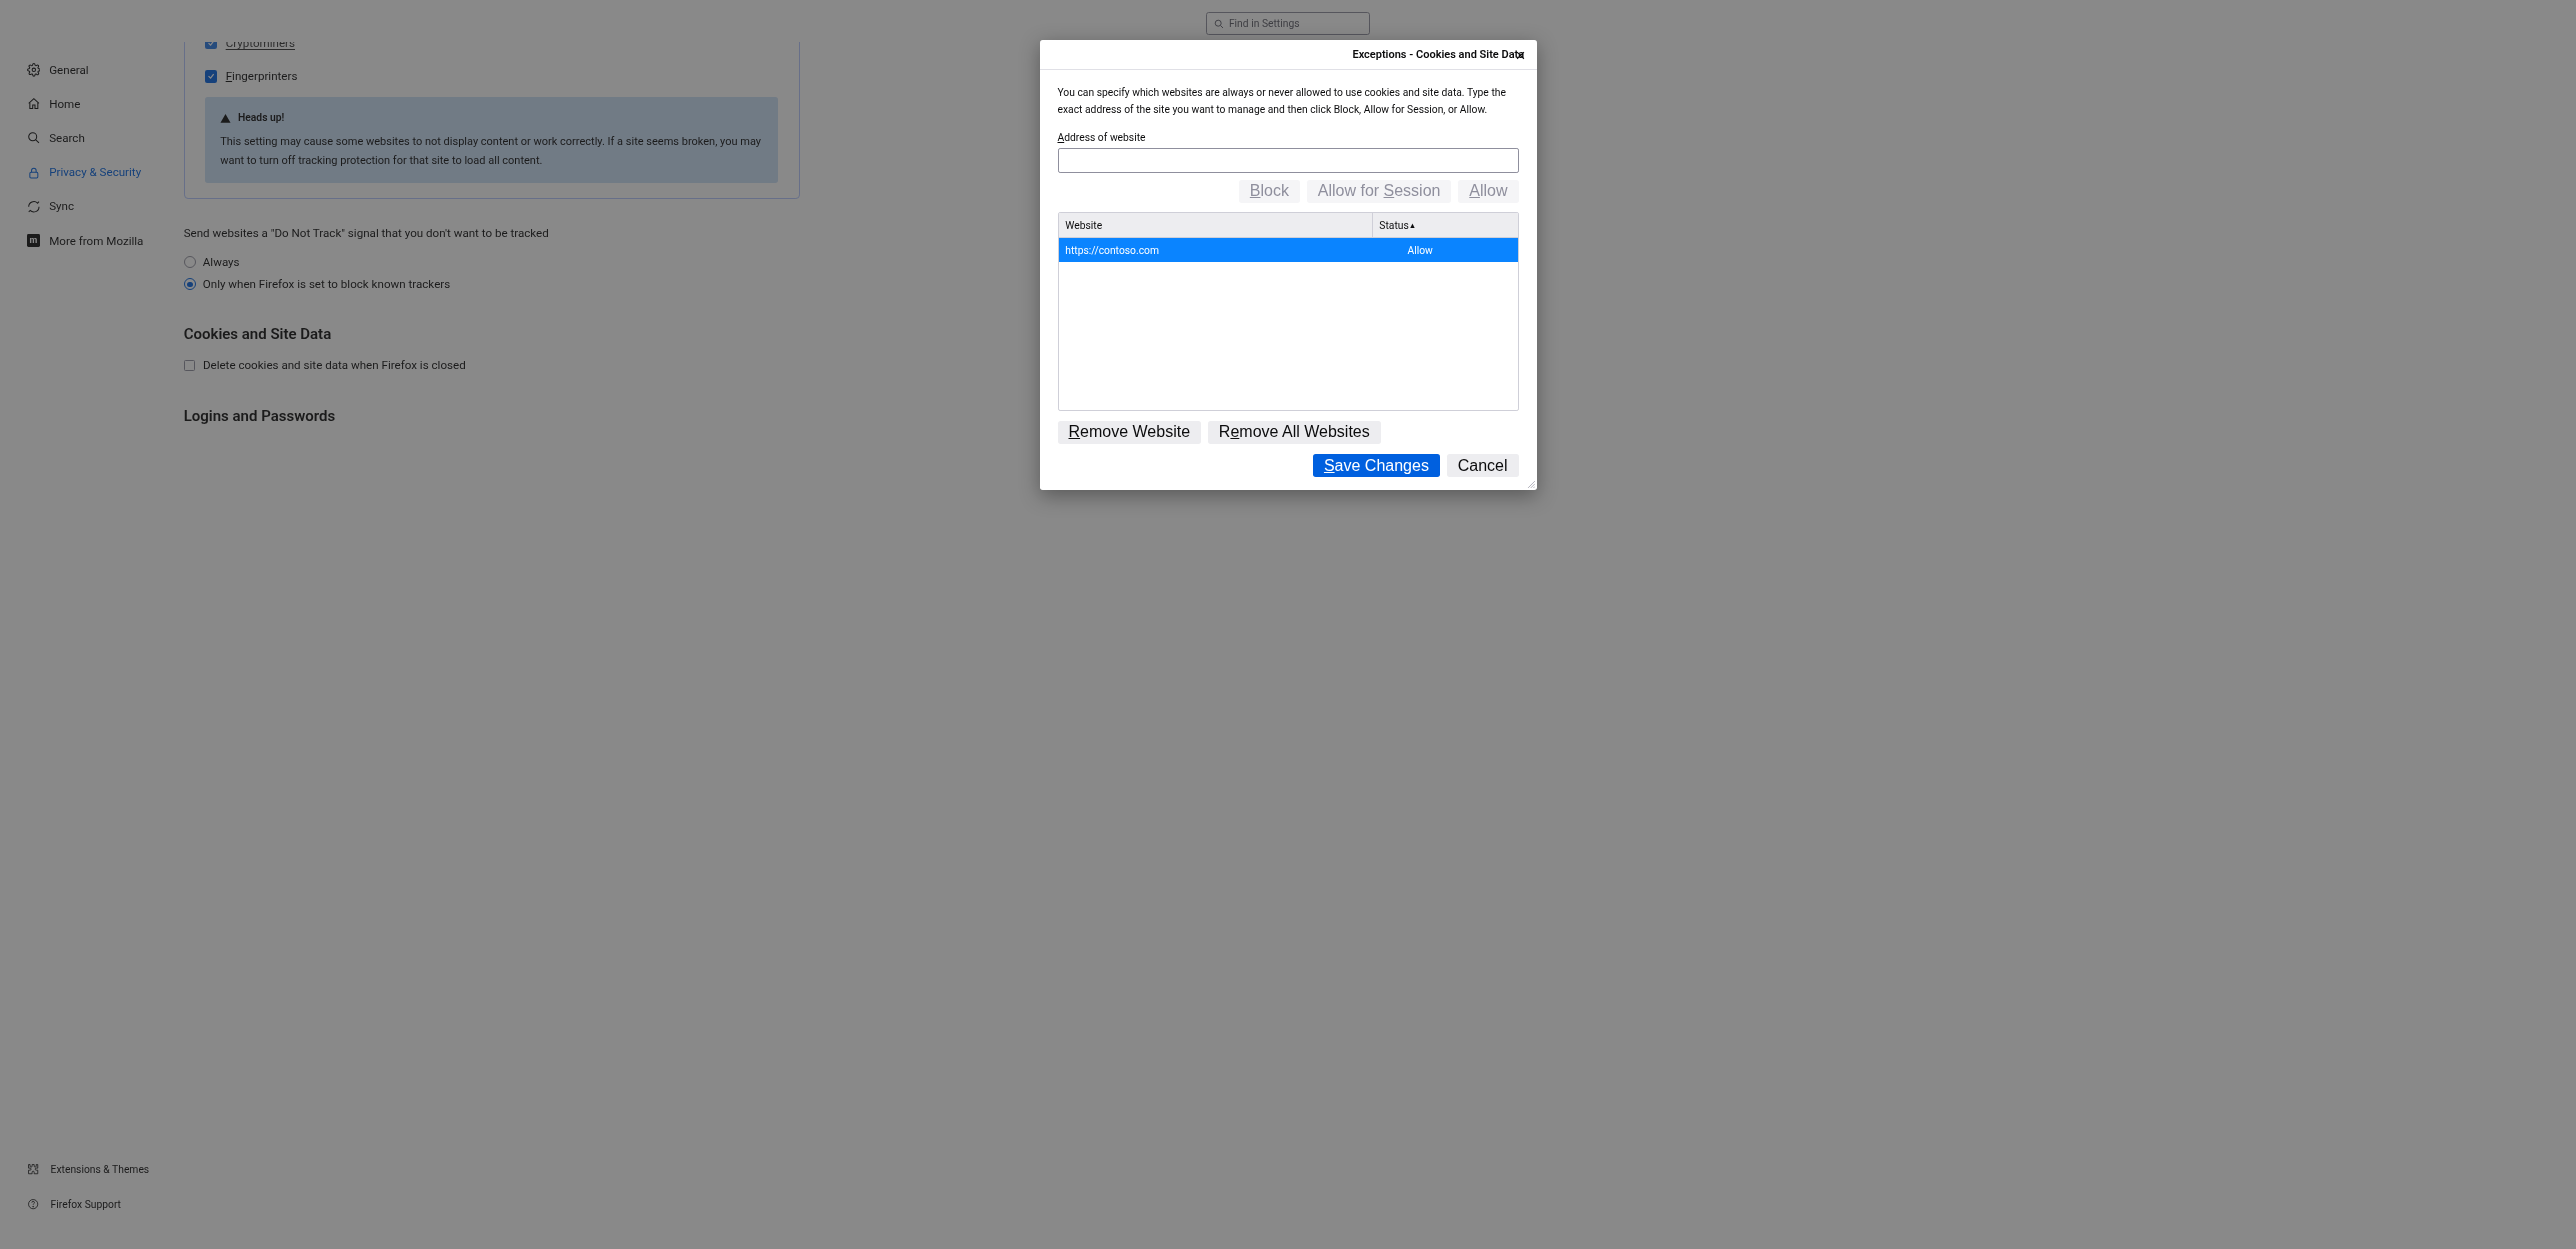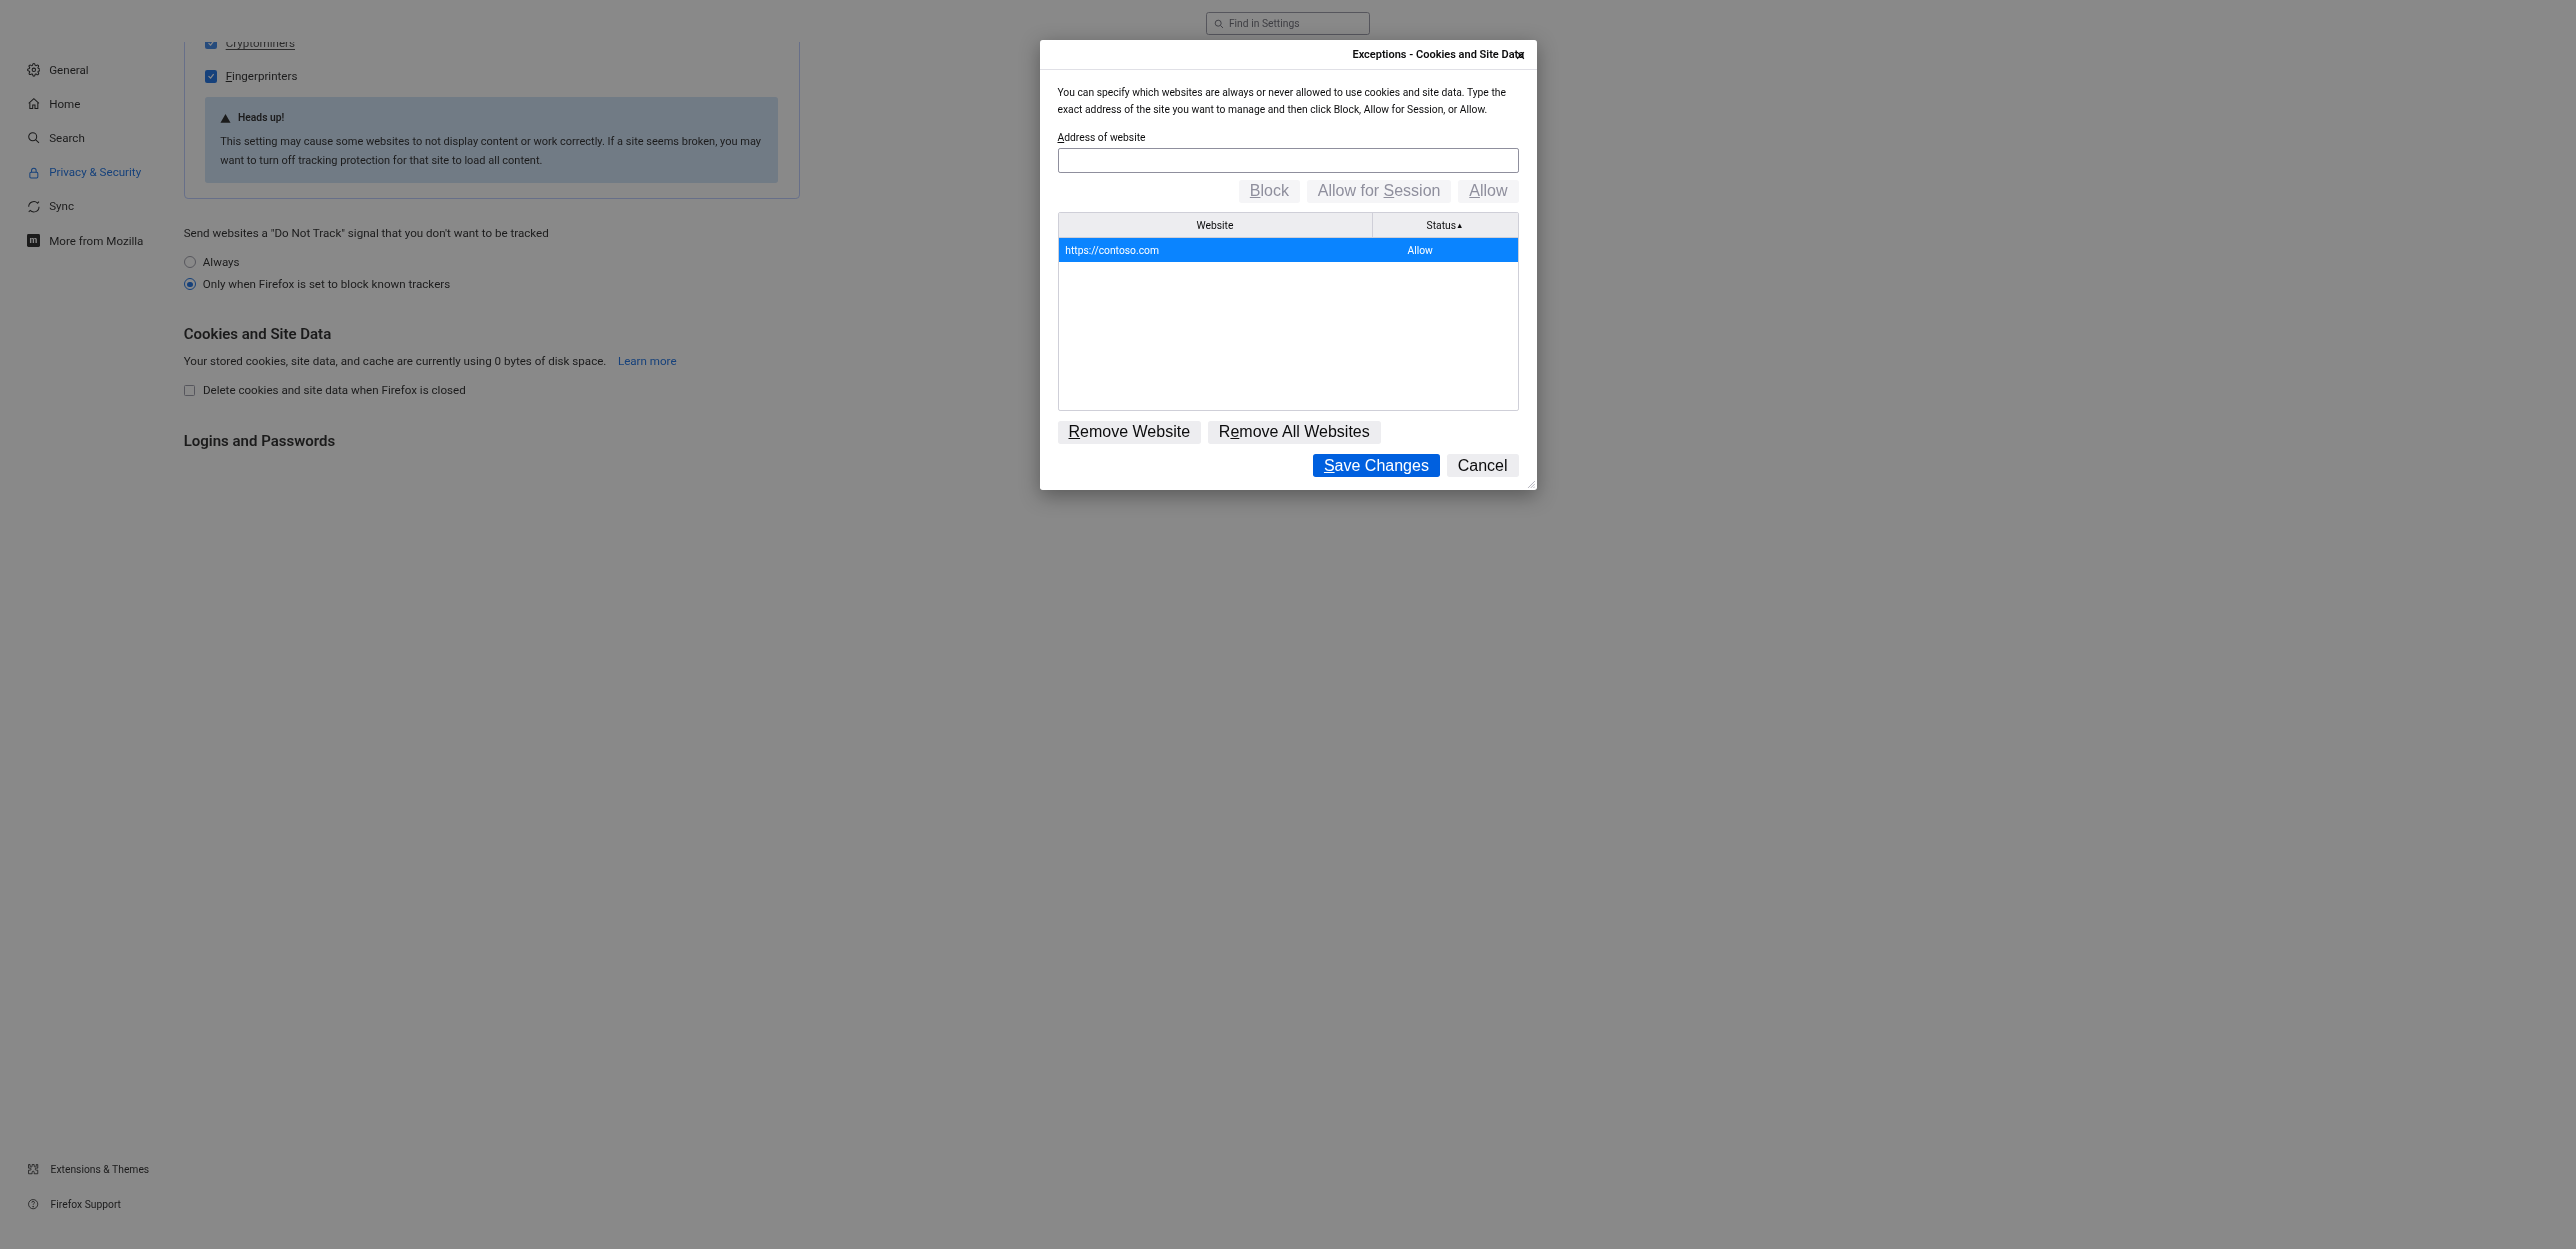--- a/index.html
+++ b/index.html
@@ -164,21 +164,21 @@
     border: 0.7px solid #cfcfd8; border-radius: 2.1px;
     height: 199px; display: flex; flex-direction: column;
     overflow: hidden;
   }
   .table-header {
     display: flex; background: #ededf0; border-bottom: 0.7px solid #cfcfd8;
     font-size: 10.3px;
   }
   .th {
     padding: 5.5px 6.8px;
-    display: flex; align-items: center; justify-content: center;
+    display: flex; align-items: center; justify-content: flex-start;
   }
   .th.website { flex: 1; border-right: 0.7px solid #cfcfd8; }
   .th.status  { width: 145px; }
   .sort-arrow { font-size: 7.5px; }
   .table-body { flex: 1; overflow-y: auto; }
   .tr {
     display: flex; font-size: 10.3px;
   }
   .tr.selected { background: #0a84ff; color: #fff; }
   .td { padding: 5.5px 6.8px; }
@@ -323,25 +323,20 @@
       <div class="radio-row">
         <span class="radio"></span>
         <span>Always</span>
       </div>
       <div class="radio-row">
         <span class="radio checked"></span>
         <span>Only when Firefox is set to block known trackers</span>
       </div>
 
       <h2 class="section-title">Cookies and Site Data</h2>
-      <p class="paragraph">
-        <span>Your stored cookies, site data, and cache are currently using 0 bytes of disk space.</span>
-        &nbsp;&nbsp;
-        <span class="link">Learn more</span>
-      </p>
       <div class="radio-row" style="gap:8.2px;">
         <span class="small-chk"></span>
         <span>Delete cookies and site data when Firefox is closed</span>
       </div>
 
       <h2 class="section-title">Logins and Passwords</h2>
     </main>
 
   </div>
 

